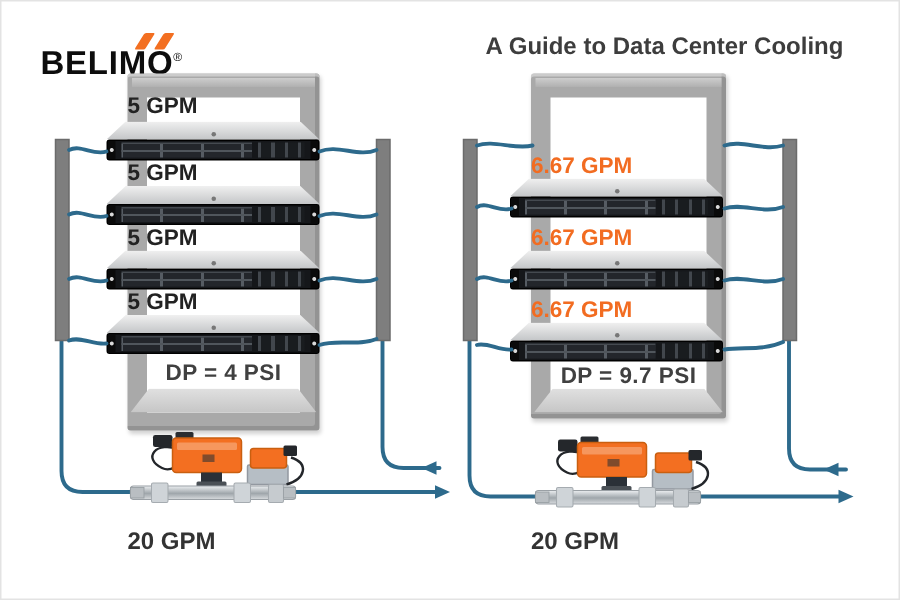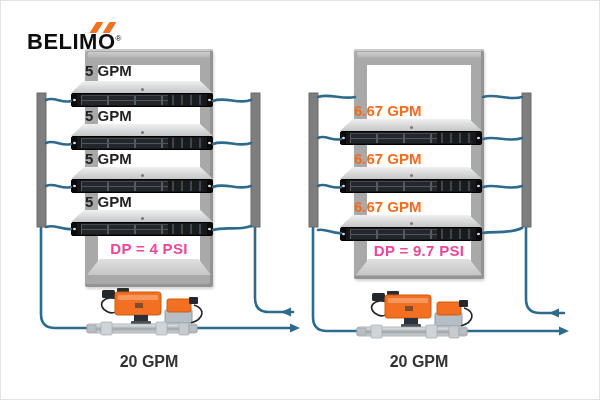--- a/index.html
+++ b/index.html
@@ -41,42 +41,43 @@
        linear-gradient(180deg,rgba(255,255,255,0) 44%, #50565c 44%, #50565c 56%, rgba(255,255,255,0) 56%),
        repeating-linear-gradient(90deg,#565c63 0 1px,#23262b 1px 26px,#565c63 26px 27px),
        linear-gradient(#2c3035,#1a1d21);
      border-top:1px solid #454a50;}
   .srv-front .psu{position:absolute;right:9px;top:1px;bottom:1px;width:22%;
      background:repeating-linear-gradient(90deg,#42474d 0 2px,#191c1f 2px 9px);}
   .srv-front::before,.srv-front::after{content:"";position:absolute;top:0;bottom:0;width:5px;background:#0a0a0a;
      background-image:radial-gradient(circle at 50% 50%, #d9d9d9 1px, rgba(0,0,0,0) 1.6px);}
   .srv-front::before{left:0;} .srv-front::after{right:0;}
   .dp-row{position:absolute;left:0;width:100%;text-align:center;height:20px;line-height:20px;}
-  .dp-row span{background:#fff;padding:0 6px;font-size:15px;font-weight:700;color:#ec4899;letter-spacing:.3px;}
+  .dp-row span{background:#fff;padding:0 6px;font-size:15px;font-weight:700;color:#404040;letter-spacing:.3px;}
   .rack-base{position:absolute;left:2px;right:2px;height:16px;
      clip-path:polygon(10% 0,90% 0,100% 100%,0 100%);
      background:linear-gradient(#e0e0e0,#c6c6c6);}
-  .total-flow{position:absolute;text-align:center;font-size:16px;font-weight:700;color:#333;}
+  .total-flow{position:absolute;font-size:16px;font-weight:700;color:#333;}
 
   
   #piping{position:absolute;left:0;top:0;width:600px;height:400px;pointer-events:none;}
   .pipe{fill:none;stroke:var(--pipe_blue);stroke-width:2.6;stroke-linecap:round;}
   .arrow{fill:var(--pipe_blue);}
   .manifold{fill:var(--manifold_gray);stroke:#6b6b6b;stroke-width:1;}
 </style>
 </head>
 <body>
 
 <div id="stage">
 
   <div class="logo">
     <span class="slash s1"></span>
     <span class="slash s2"></span>
     <span class="word"><span>BELIMO</span><span class="reg">®</span></span>
   </div>
+  <div class="title">A Guide to Data Center Cooling</div>
 
   <div class="rack" style="left:84px;top:48px;width:128px;height:238px;">
     <div class="inner"></div>
     <div class="rack-base" style="top:210px;"></div>
 
     <div class="row-label" style="top:14px;">5 GPM</div>
     <div class="srv-top" style="top:32px;"></div>
     <div class="srv-front" style="top:44px;">
         <i class="bays"></i>
         <i class="psu"></i>

